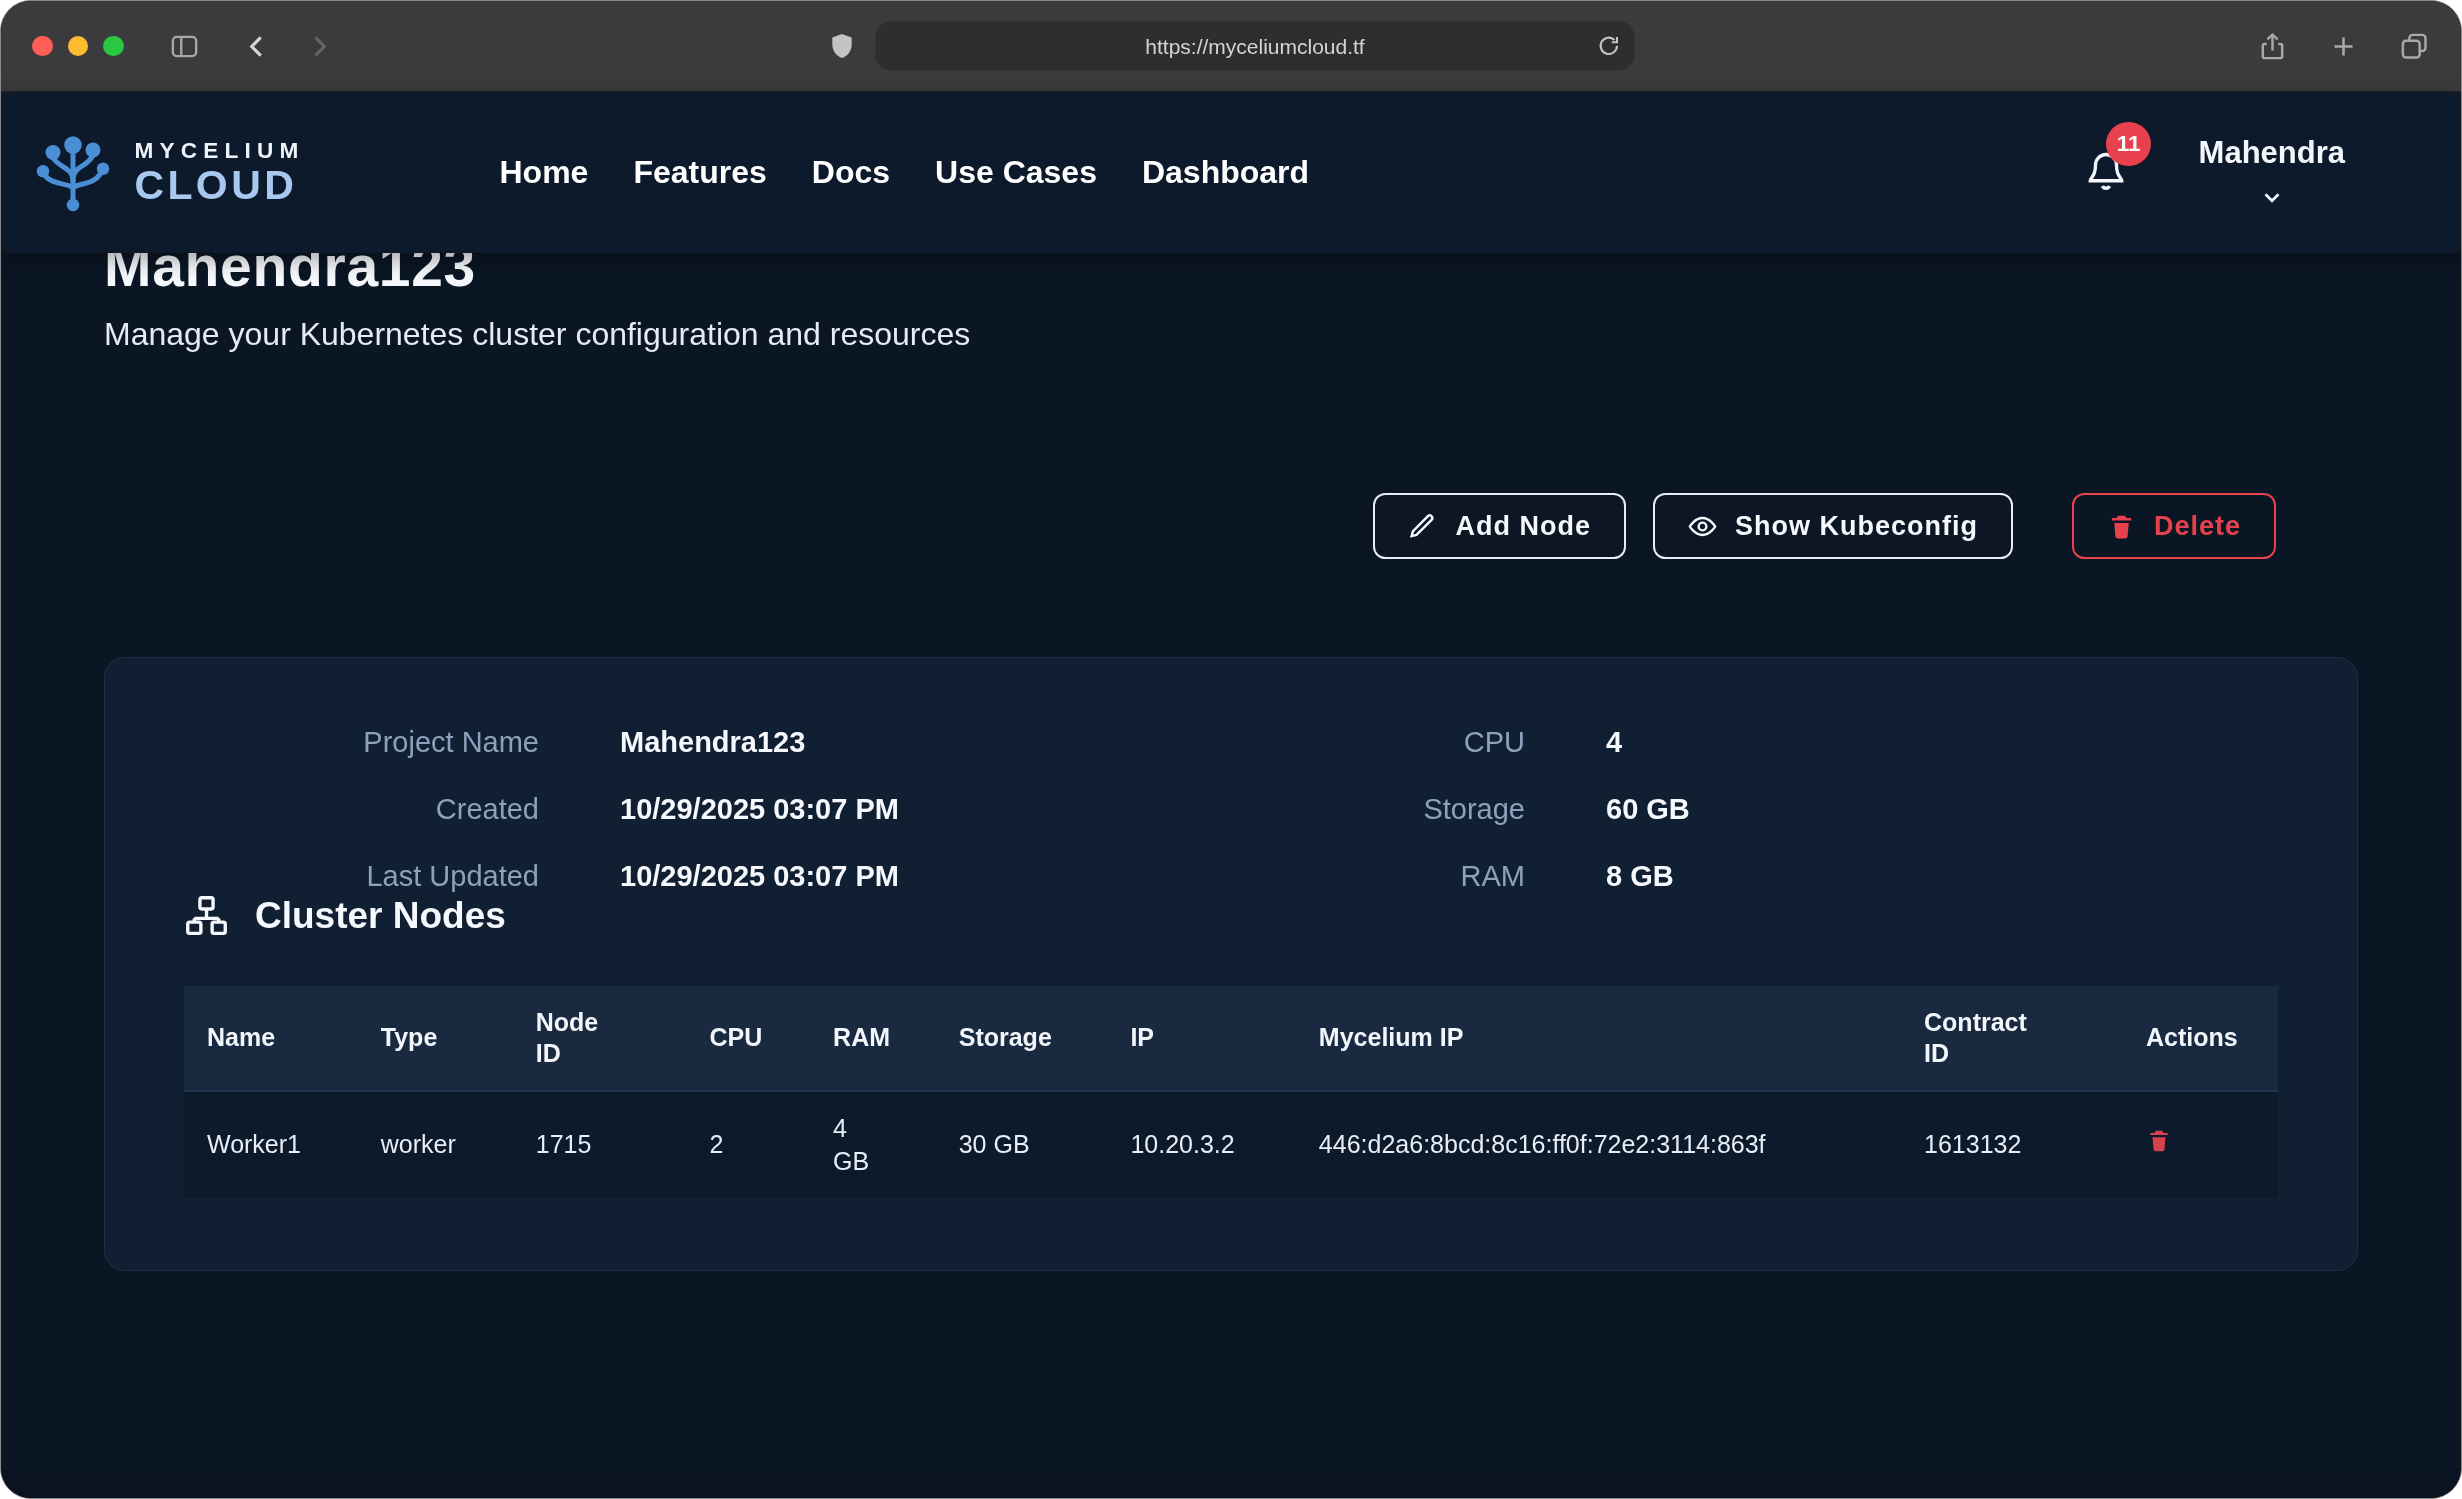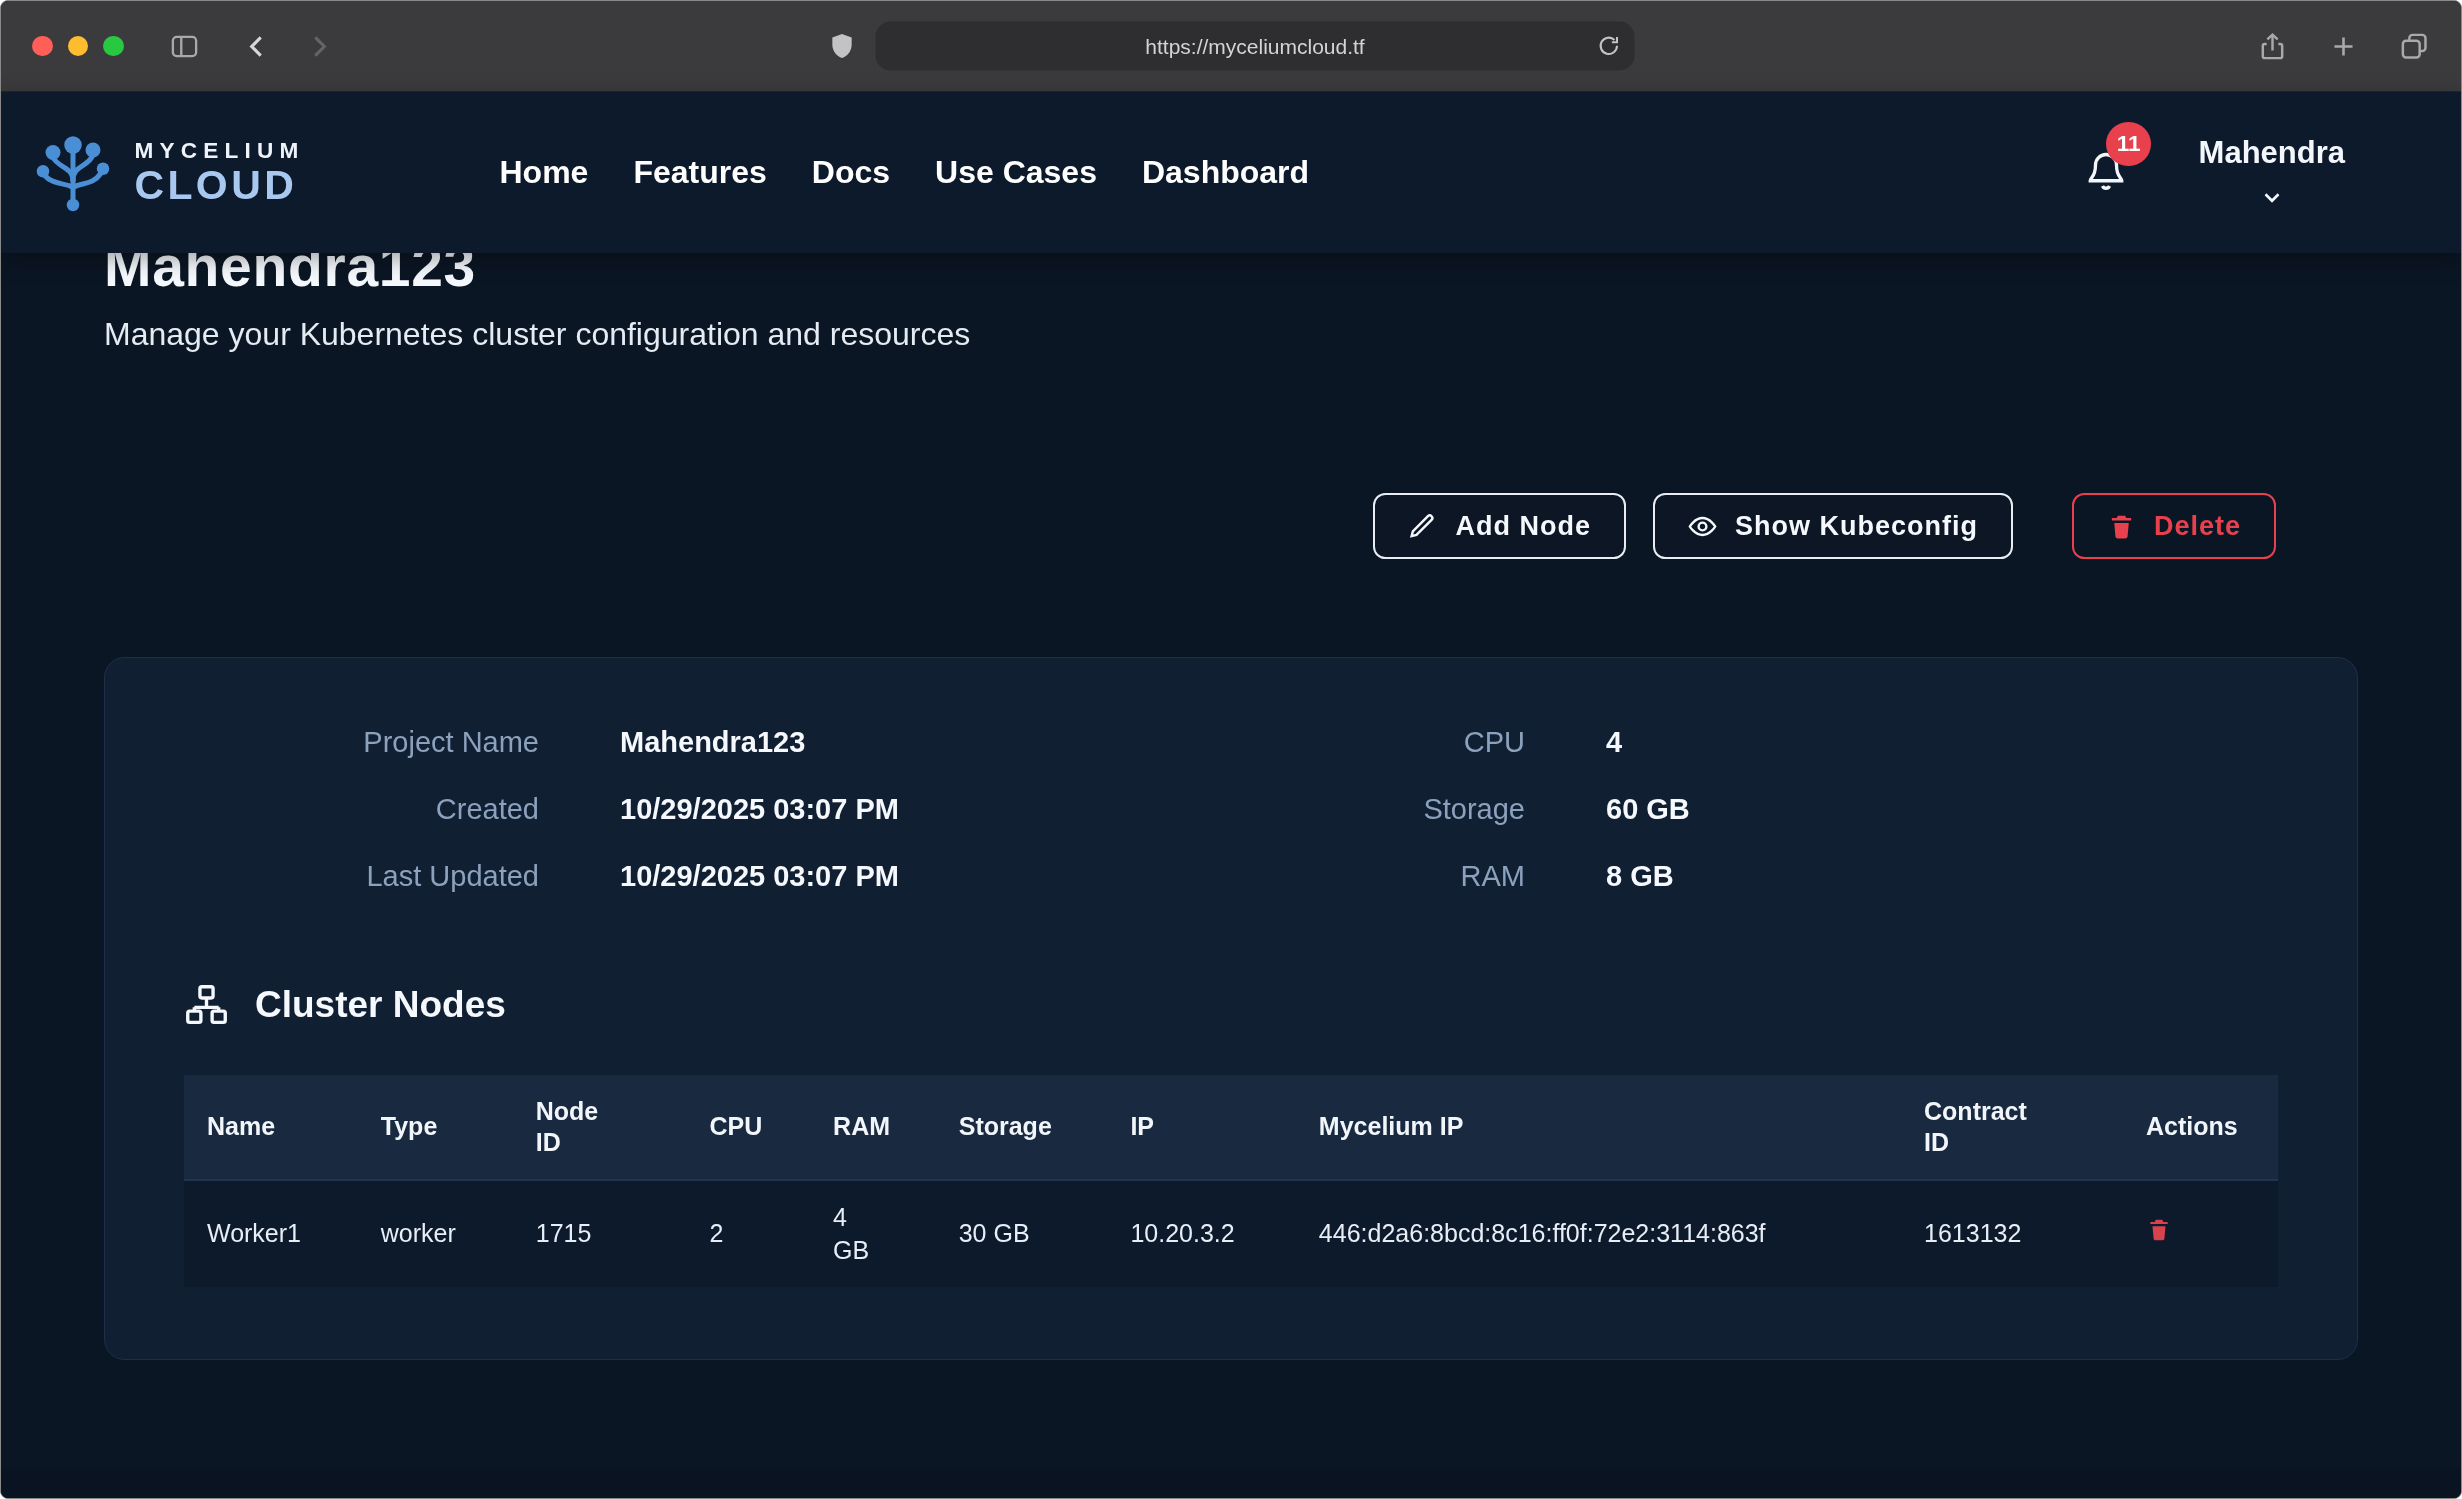--- a/index.html
+++ b/index.html
@@ -1,18 +1,18 @@
 <!DOCTYPE html>
 <html style="font-size:11px"><head>
 <meta charset="utf-8">
 <style>
   * { box-sizing: border-box; }
   html, body { margin: 0; padding: 0; background: #ffffff; font-family: "Liberation Sans", sans-serif; }
   .window {
-    width: 2462px; height: 1499px; border-radius: 8px; overflow: hidden;
+    width: 2462px; height: 1499px; border-radius: 31px; overflow: hidden;
     position: relative; background: #0b1624; border: 1.4px solid #8a8a8a;
   }
 
   
   .chrome {
     height: 91px; background: #3b3b3d; border-bottom: 1.4px solid #262628;
     display: flex; align-items: center; padding: 0 31px; position: relative; flex-shrink: 0;
   }
   .lights { display: flex; gap: 15px; }
   .light { width: 20.5px; height: 20.5px; border-radius: 50%; }
@@ -81,21 +81,21 @@
     border-radius: 20.5px; padding: 68px 79px 72px;
   }
   .details { display: flex; }
   .dcol { flex: 1; display: flex; flex-direction: column; gap: 34px; }
   .drow { display: flex; align-items: baseline; }
   .dlabel { text-align: right; color: #8ca1bc; font-size: 29px; font-weight: 500; }
   .dcol-left .dlabel { flex: 0 0 355px; }
   .dcol-right .dlabel { flex: 0 0 294px; }
   .dval { margin-left: 81px; color: #f5f8fc; font-size: 29px; font-weight: 600; }
 
-  .cluster-head { margin-top: 89px; display: flex; align-items: center; gap: 26px; color: #f5f8fc; }
+  .cluster-head { display: flex; align-items: center; gap: 26px; color: #f5f8fc; }
   .cluster-head svg { width: 45px; height: 45px; }
   .cluster-head h2 { font-size: 37px; font-weight: 700; margin: 0; }
 
   table.nodes { width: 100%; margin-top: 48px; border-collapse: collapse; table-layout: fixed; }
   .nodes thead th {
     background: #182940; color: #f2f6fb; font-size: 25px; font-weight: 700;
     text-align: left; padding: 20.5px 23px; vertical-align: middle; line-height: 1.25;
   }
   .nodes tbody td {
     font-size: 25px; color: #e8eef6; padding: 20.5px 23px; vertical-align: middle;

